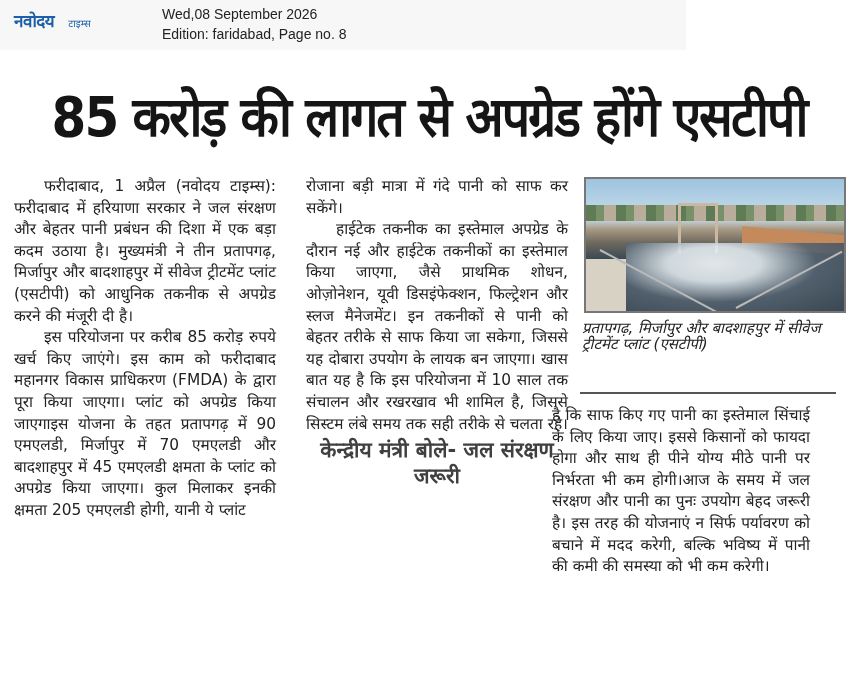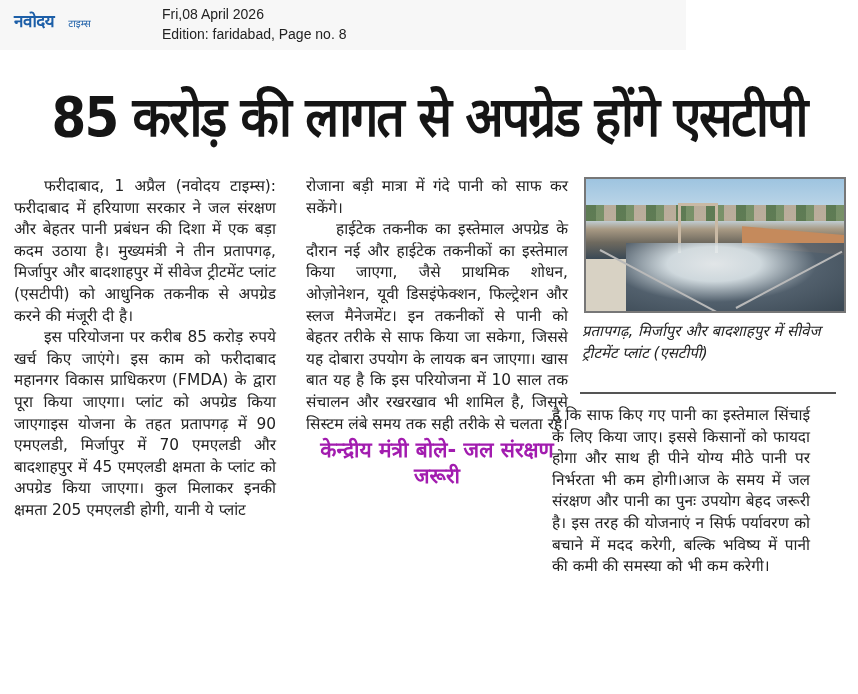--- a/index.html
+++ b/index.html
@@ -40,21 +40,21 @@
       font-size: 15.4px; line-height: 21.6px;
       text-align: justify; color: #222;
     }
     .col p { text-indent: 0; }
     .col p.indent { text-indent: 30px; }
     .col1 { left: 14px; top: 176px; width: 262px; }
     .col2 { left: 298px; top: 176px; width: 262px; margin-left: 8px; }
     .col3 { left: 552px; top: 405px; width: 258px; }
     .subhead {
       text-align: center; font-weight: bold;
-      font-size: 21px; line-height: 26px; color: #a21caf;
+      font-size: 21px; line-height: 26px; color: #404040;
       margin: 2px 0 2px 0;
     }
     .photo {
       position: absolute; left: 584px; top: 177px; width: 262px; height: 136px;
       border: 2px solid #777;
       overflow: hidden;
       background: linear-gradient(180deg, #9ec4e0 0%, #c7dcea 30%, #a89a84 38%, #6f6a5f 48%, #3c4a55 60%, #2f3e49 100%);
     }
     .photo .water {
       position: absolute; left: 40px; top: 64px; width: 220px; height: 70px;
@@ -82,37 +82,37 @@
       position: absolute; left: 14px; top: 70px; width: 200px; height: 2px;
       background: #b9b9b9; transform: rotate(28deg); transform-origin: left;
     }
     .photo .rail2 {
       position: absolute; left: 150px; top: 128px; width: 120px; height: 2px;
       background: #b9b9b9; transform: rotate(-28deg); transform-origin: left;
     }
     .caption {
       position: absolute; left: 582px; top: 320px; width: 270px;
       font-family: "DejaVu Sans", sans-serif; font-style: italic;
-      font-size: 15px; line-height: 22px; color: #222;
+      font-size: 15px; line-height: 16px; color: #222;
     }
     .caption-rule {
       position: absolute; left: 580px; top: 392px; width: 256px; height: 2px;
       background: #555;
     }
   </style>
 </head>
 <body>
 
 <div class="header-bar">
   <div class="logo">
     <span class="logo-main">नवोदय</span>
     <span class="logo-sub">टाइम्स</span>
   </div>
   <div class="edition-info">
-    <div>Fri,08 April 2026</div>
+    <div>Wed,08 September 2026</div>
     <div>Edition: faridabad, Page no. 8</div>
   </div>
 </div>
 
 <h1 class="headline">85 करोड़ की लागत से अपग्रेड होंगे एसटीपी</h1>
 
 <div class="col col1">
   <p class="indent">फरीदाबाद, 1 अप्रैल (नवोदय टाइम्स): फरीदाबाद में हरियाणा सरकार ने जल संरक्षण और बेहतर पानी प्रबंधन की दिशा में एक बड़ा कदम उठाया है। मुख्यमंत्री ने तीन प्रतापगढ़, मिर्जापुर और बादशाहपुर में सीवेज ट्रीटमेंट प्लांट (एसटीपी) को आधुनिक तकनीक से अपग्रेड करने की मंजूरी दी है।</p>
   <p class="indent">इस परियोजना पर करीब 85 करोड़ रुपये खर्च किए जाएंगे। इस काम को फरीदाबाद महानगर विकास प्राधिकरण (FMDA) के द्वारा पूरा किया जाएगा। प्लांट को अपग्रेड किया जाएगाइस योजना के तहत प्रतापगढ़ में 90 एमएलडी, मिर्जापुर में 70 एमएलडी और बादशाहपुर में 45 एमएलडी क्षमता के प्लांट को अपग्रेड किया जाएगा। कुल मिलाकर इनकी क्षमता 205 एमएलडी होगी, यानी ये प्लांट</p>
 </div>

